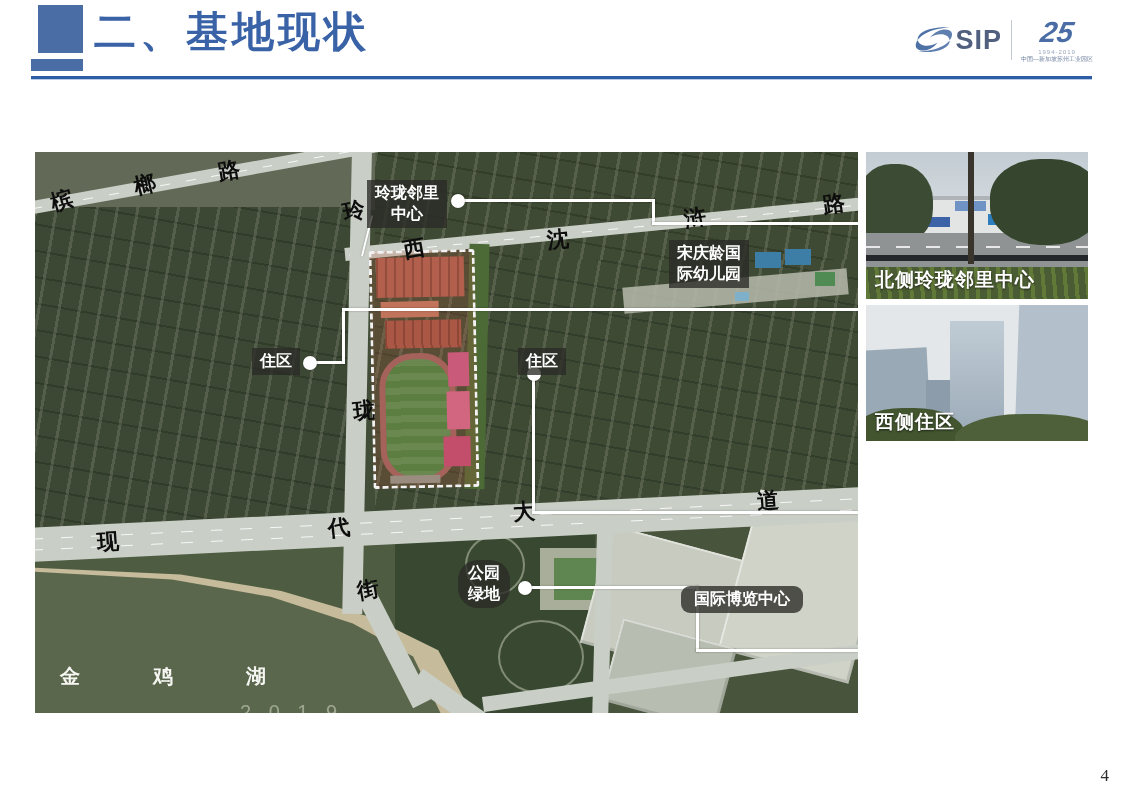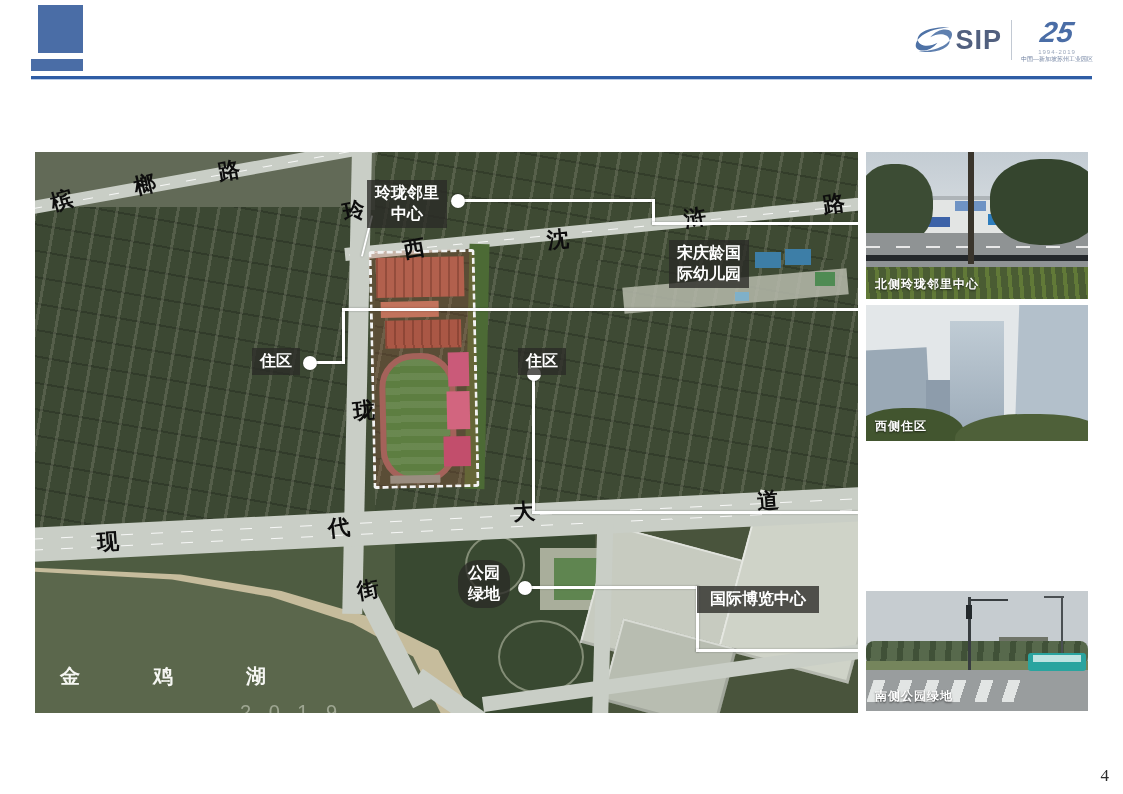--- a/index.html
+++ b/index.html
@@ -95,21 +95,21 @@
   .callout-seg{position:absolute;background:#ffffff;box-shadow:0 0 2px rgba(0,0,0,.35);}
   .callout-dot{position:absolute;width:14px;height:14px;border-radius:50%;background:#fff;
      box-shadow:0 0 2px rgba(0,0,0,.4);transform:translate(-50%,-50%);}
   .map-label{position:absolute;background:rgba(42,42,38,.78);color:#fff;font-weight:700;font-size:16px;
      line-height:1.3;text-align:center;padding:3px 5px;white-space:nowrap;box-sizing:border-box;}
 
   
   .photo{position:absolute;left:866px;width:222px;overflow:hidden;background:#9aa0a4;}
   #ph1{top:152px;height:147px;} #ph2{top:305px;height:136px;}
   #ph3{top:457px;height:123px;} #ph4{top:591px;height:120px;}
-  .caption{position:absolute;left:9px;bottom:6px;color:#fff;font-weight:700;font-size:12px;
+  .caption{position:absolute;left:9px;bottom:6px;color:#fff;font-weight:700;font-size:19px;
      text-shadow:0 1px 2px rgba(0,0,0,.65);letter-spacing:1px;z-index:5;}
   .photo div{position:absolute;}
   
   .n-sky{left:0;top:0;width:100%;height:52%;background:linear-gradient(#c3ccd3,#d9dee2);}
   .n-bldg{left:0;top:30%;width:100%;height:26%;background:#e3e5e4;border-top:4px solid #aeb4b8;}
   .n-sign1{left:8%;top:44%;width:30%;height:7%;background:#3c62a8;}
   .n-sign2{left:55%;top:42%;width:40%;height:8%;background:#2e7dbd;}
   .n-sign3{left:40%;top:33%;width:14%;height:7%;background:#6f93c4;}
   .n-tree1{left:-4%;top:8%;width:34%;height:55%;background:#3c4c34;border-radius:45%;}
   .n-tree2{left:56%;top:5%;width:50%;height:58%;background:#35452e;border-radius:45%;}
@@ -166,20 +166,21 @@
 
   .pageno{position:absolute;right:14px;bottom:8px;font-size:17px;color:#2b2b2b;font-family:"Liberation Serif",serif;}
 </style>
 </head>
 <body>
 
 <div id="slide">
 
   <div class="hdr-square"></div>
   <div class="hdr-bar"></div>
+  <div class="hdr-title">二、基地现状</div>
   <div class="hdr-rule"></div>
 
   <div class="logo">
     <svg class="logo-swoosh" viewBox="0 0 44 36" xmlns="http://www.w3.org/2000/svg">
       <path fill="#4e72a6" d="M40 4 C 16 3 3 11 5.5 19 C 7.5 25 18 26 27 21 C 20 30 8 32 4 27 C 0.5 22.5 6 7 40 4 Z"></path>
       <path fill="#4e72a6" d="M6 31 C 30 33 42.5 25 40 17 C 38 11 27.5 10 19 15 C 26 6 38 4 42 9 C 45.5 13.5 40 29 6 31 Z" opacity="0.9"></path>
     </svg>
     <span class="logo-sip">SIP</span>
     <span class="logo-div"></span>
     <span class="logo-25-wrap">
@@ -281,21 +282,21 @@
         <div class="map-label" style="left: 217px; top: 196px; width: 48px;">
           <div>住区</div>
         </div>
         <div class="map-label" style="left: 483px; top: 196px; width: 48px;">
           <div>住区</div>
         </div>
         <div class="map-label" style="left: 423px; top: 408px; width: 52px; border-radius: 20px;">
           <div>公园</div>
           <div>绿地</div>
         </div>
-        <div class="map-label" style="left: 662px; top: 434px; width: 122px;">
+        <div class="map-label" style="left: 646px; top: 434px; width: 122px; border-radius: 9px;">
           <div>国际博览中心</div>
         </div>
       </div>
   </div>
 
   <div class="photo" id="ph1">
     <div class="n-sky"></div>
     <div class="n-bldg"></div>
     <div class="n-sign3"></div>
     <div class="n-sign1"></div>
@@ -315,31 +316,15 @@
     <div class="w-t2 w-grid"></div>
     <div class="w-t3 w-grid"></div>
     <div class="w-t4 w-grid"></div>
     <div class="w-t1 w-grid"></div>
     <div class="w-tree1"></div>
     <div class="w-tree2"></div>
     <span class="caption">西侧住区</span>
   </div>
 
 
-  <div class="photo" id="ph4">
-    <div class="s-sky"></div>
-    <div class="s-far"></div>
-    <div class="s-trees"></div>
-    <div class="s-grass"></div>
-    <div class="s-road"></div>
-    <div class="s-cross"></div>
-    <div class="s-bus"></div>
-    <div class="s-buswin"></div>
-    <div class="s-pole"></div>
-    <div class="s-arm"></div>
-    <div class="s-light"></div>
-    <div class="s-lamp"></div>
-    <div class="s-lamparm"></div>
-    <span class="caption">南侧公园绿地</span>
-  </div>
 
   <div class="pageno">4</div>
 </div>
 
 </body></html>

